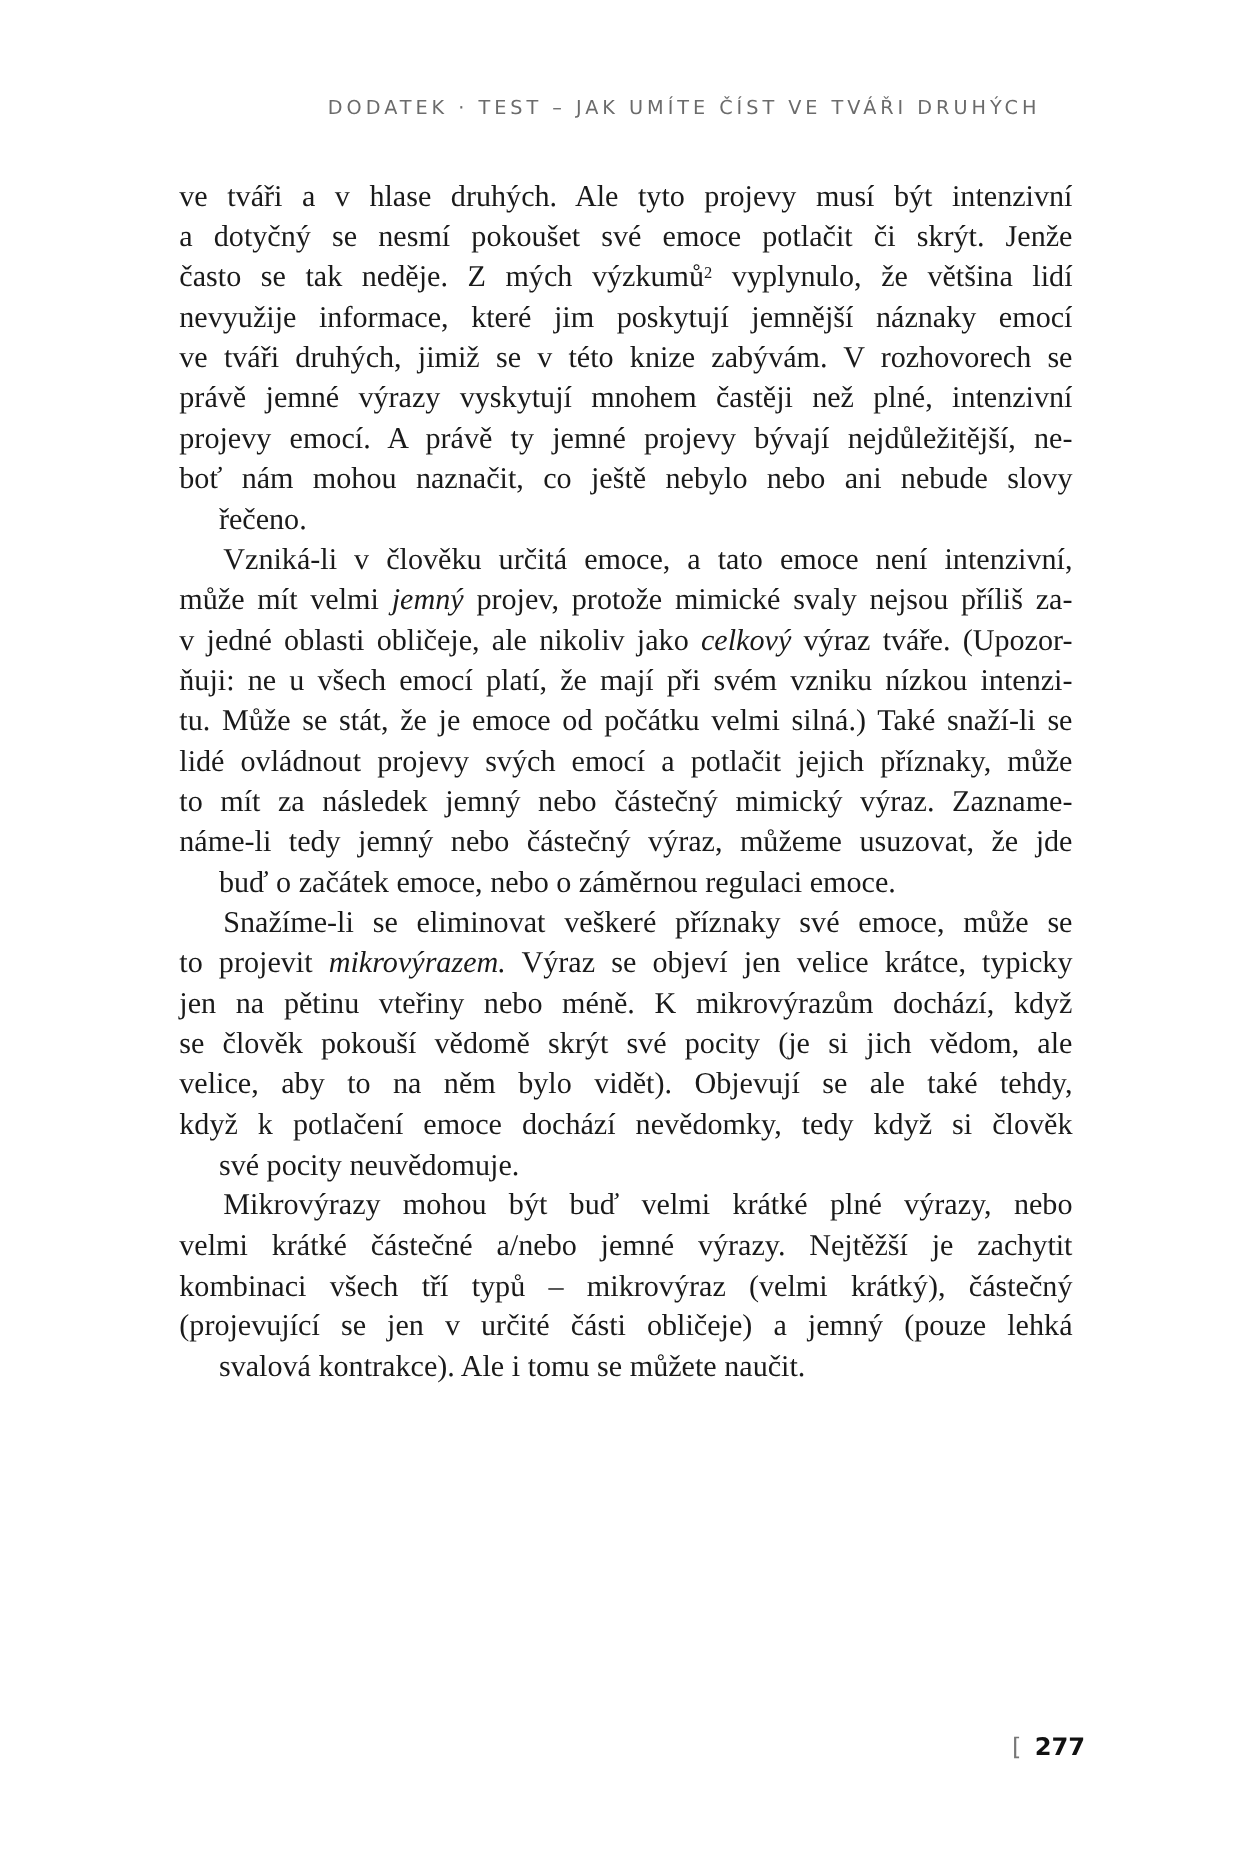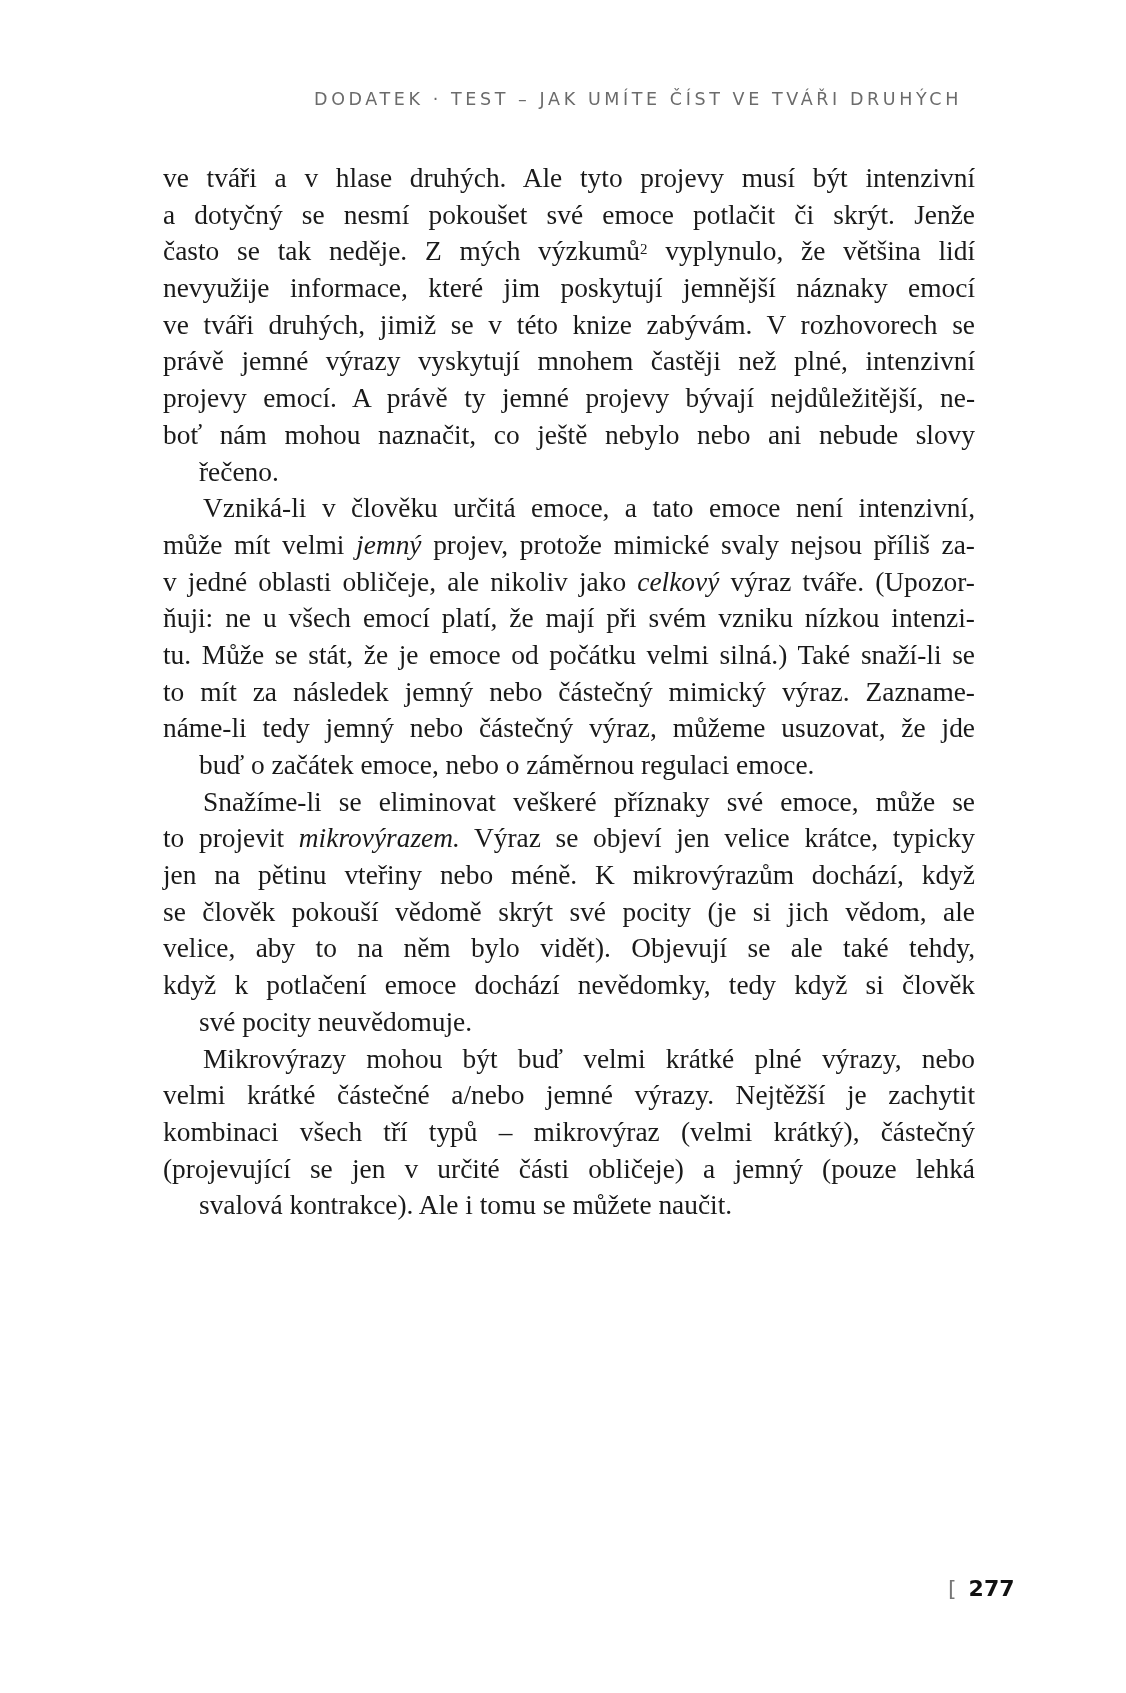--- a/index.html
+++ b/index.html
@@ -1,34 +1,34 @@
 <!DOCTYPE html>
 <html><head>
 <meta charset="utf-8">
 <style>
   html, body { margin:0; padding:0; background:#ffffff; }
   body { width:1126px; height:1693px; position:relative; overflow:hidden; }
   .running-head {
     position:absolute; top:89px; left:298px; width:680px;
     font-family:"DejaVu Sans", sans-serif; font-size:17.5px; letter-spacing:3.6px;
-    color:#6b6b6b; white-space:nowrap; text-align:center;
+    color:#6b6b6b; white-space:nowrap; text-align:left;
   }
   .body-text {
     position:absolute; top:160px; left:163px; width:812px;
     font-family:"Liberation Serif", serif; font-size:27.4px; line-height:36.7px;
     color:#1a1a1a; text-align:justify; hyphens:manual;
   }
   .line { display:block; text-align:justify; text-align-last:justify; white-space:nowrap; height:36.7px; }
   .line.last { text-align-last:left;margin-left:36px; }
   .line.indent { padding-left:40px; }
   em { font-style:italic; }
   sup { font-size:15px; vertical-align:top; position:relative; top:-2px; }
   .folio {
     position:absolute; top:1576px; left:920px;
-    font-family:"DejaVu Sans", sans-serif; font-size:22px; font-weight:bold; color:#111;margin-left:28px;
+    font-family:"DejaVu Sans", sans-serif; font-size:22px; font-weight:bold; color:#111;
   }
   .folio .bracket { color:#777; font-weight:normal; margin-right:12px; }
 </style>
 </head>
 <body>
 
 <div class="running-head">DODATEK · TEST – JAK UMÍTE ČÍST VE TVÁŘI DRUHÝCH</div>
 
 <div class="body-text" id="body">
     <div>
@@ -41,20 +41,21 @@
       <span class="line"><span>projevy emocí. A právě ty jemné projevy bývají nejdůležitější, ne-</span></span>
       <span class="line"><span>boť nám mohou naznačit, co ještě nebylo nebo ani nebude slovy</span></span>
       <span class="line last"><span>řečeno.</span></span>
     </div>
     <div>
       <span class="line indent"><span>Vzniká-li v člověku určitá emoce, a tato emoce není intenzivní,</span></span>
       <span class="line"><span>může mít velmi </span><em>jemný</em><span> projev, protože mimické svaly nejsou příliš za-</span></span>
       <span class="line"><span>v jedné oblasti obličeje, ale nikoliv jako </span><em>celkový</em><span> výraz tváře. (Upozor-</span></span>
       <span class="line"><span>ňuji: ne u všech emocí platí, že mají při svém vzniku nízkou intenzi-</span></span>
       <span class="line"><span>tu. Může se stát, že je emoce od počátku velmi silná.) Také snaží-li se</span></span>
+      <span class="line"><span>lidé ovládnout projevy svých emocí a potlačit jejich příznaky, může</span></span>
       <span class="line"><span>to mít za následek jemný nebo částečný mimický výraz. Zazname-</span></span>
       <span class="line"><span>náme-li tedy jemný nebo částečný výraz, můžeme usuzovat, že jde</span></span>
       <span class="line last"><span>buď o začátek emoce, nebo o záměrnou regulaci emoce.</span></span>
     </div>
     <div>
       <span class="line indent"><span>Snažíme-li se eliminovat veškeré příznaky své emoce, může se</span></span>
       <span class="line"><span>to projevit </span><em>mikrovýrazem.</em><span> Výraz se objeví jen velice krátce, typicky</span></span>
       <span class="line"><span>jen na pětinu vteřiny nebo méně. K mikrovýrazům dochází, když</span></span>
       <span class="line"><span>se člověk pokouší vědomě skrýt své pocity (je si jich vědom, ale</span></span>
       <span class="line"><span>velice, aby to na něm bylo vidět). Objevují se ale také tehdy,</span></span>

